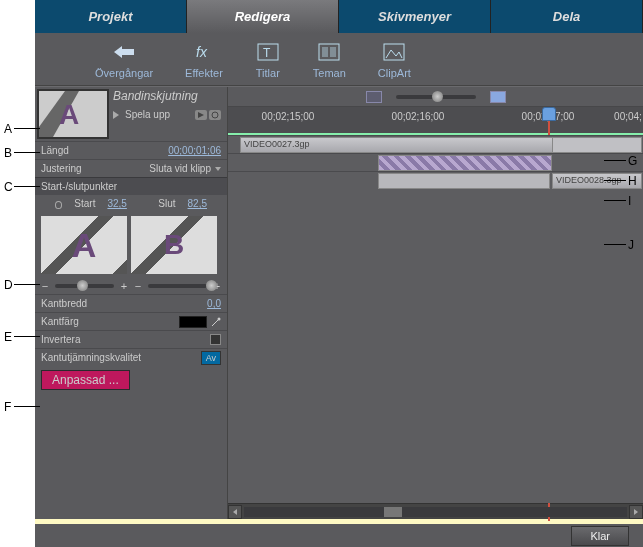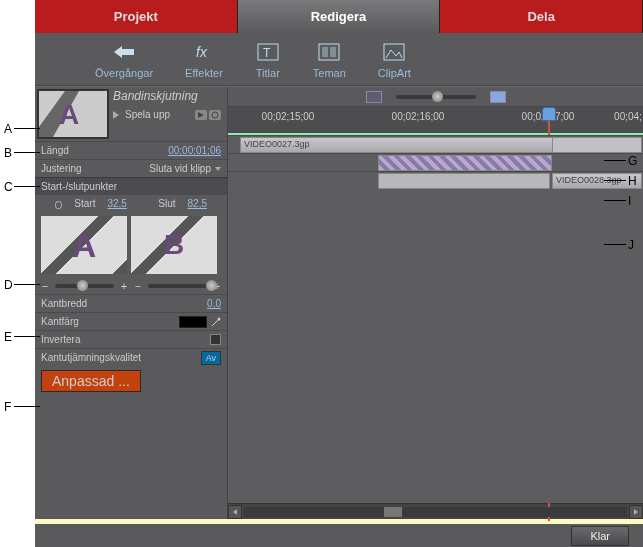--- a/index.html
+++ b/index.html
@@ -3,21 +3,21 @@
 <meta charset="utf-8">
 <style>
   * { box-sizing: border-box; margin: 0; padding: 0; font-family: Arial, sans-serif; }
   body { background: #fff; width: 643px; height: 547px; position: relative; }
   .app {
     position: absolute; left: 35px; top: 0; width: 608px; height: 547px;
     background: #5a5a5d; color: #ccc; font-size: 11px;
     display: flex; flex-direction: column;
   }
   
-  .tabs { display: flex; height: 33px; background: #b91c1c; }
+  .tabs { display: flex; height: 33px; background: #0c4a6e; font-style: italic; }
   .tab {
     flex: 1; display: flex; align-items: center; justify-content: center;
     font-size: 13px; font-weight: bold; color: #ddd; cursor: pointer;
     border-right: 1px solid #222;
   }
   .tab.active { background: linear-gradient(#7a7a7d,#5a5a5d); color: #fff; }
   
   .toolbar {
     display: flex; gap: 32px; align-items: center; padding: 8px 24px 6px 60px;
     border-bottom: 1px solid #444;
@@ -79,22 +79,22 @@
     background:radial-gradient(#ccc,#777);
   }
   .pm { font-size:11px; color:#ccc; width:8px; text-align:center;}
   .colorbox { width:28px; height:12px; background:#000; border:1px solid #222; display:inline-block;}
   .dropper { font-size:10px; color:#ccc; margin-left:4px;}
   .checkbox { width:11px; height:11px; border:1px solid #888; background:#333; display:inline-block;}
   .sel-val {
     background:#0369a1; color:#ccc; padding:1px 4px; font-size:9px; border:1px solid #333;
   }
   .custom-btn {
-    background:#c2410c; border:1px solid #2a2a2d; color:#ccc; padding:2px 10px;
-    font-size:14px; margin:4px 6px; display:inline-block; cursor:pointer;
+    background:#be185d; border:1px solid #2a2a2d; color:#ccc; padding:2px 10px;
+    font-size:12px; margin:4px 6px; display:inline-block; cursor:pointer;
   }
   
   .right-panel { flex:1; display:flex; flex-direction:column; background:#5a5a5d; }
   .view-toggles {
     height:20px; display:flex; align-items:center; justify-content:center; gap:8px;
     border-bottom:1px solid #474749;
   }
   .vt-ico { width:16px; height:12px; border:1px solid #88a; background:#5d5d70; cursor:pointer;}
   .vt-ico.active { background:#8aa8e0;}
   .vt-slider { width:80px; height:4px; background:#3a3a3d; border-radius:2px; position:relative; margin:0 6px;}
@@ -153,20 +153,21 @@
   svg { display:block; }
 </style>
 </head>
 <body>
 
 <div class="app">
 
   <div class="tabs">
     <div class="tab">Projekt</div>
     <div class="tab active">Redigera</div>
+    <div class="tab">Skivmenyer</div>
     <div class="tab">Dela</div>
   </div>
 
   <div class="toolbar">
     <div class="tool">
       <span class="tool-ico">
         <svg width="24" height="20">
             <polygon points="2,10 10,4 10,7 22,7 22,13 10,13 10,16" fill="#cde"></polygon>
           </svg>
       </span>

